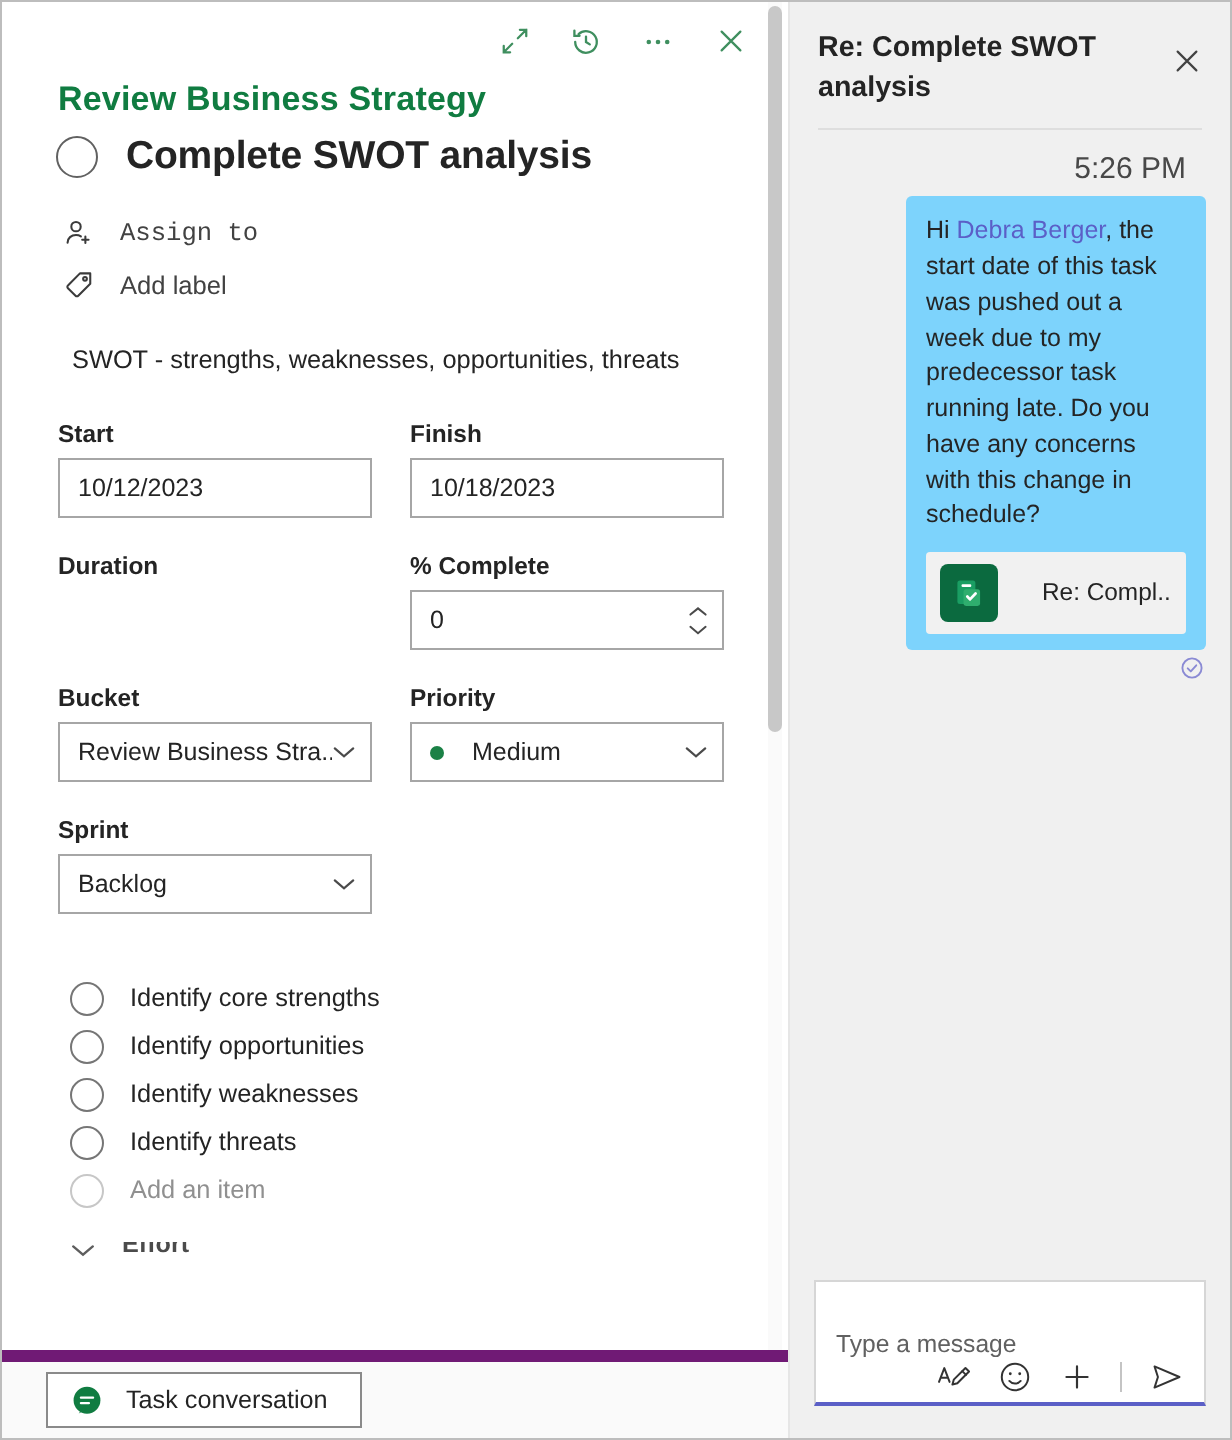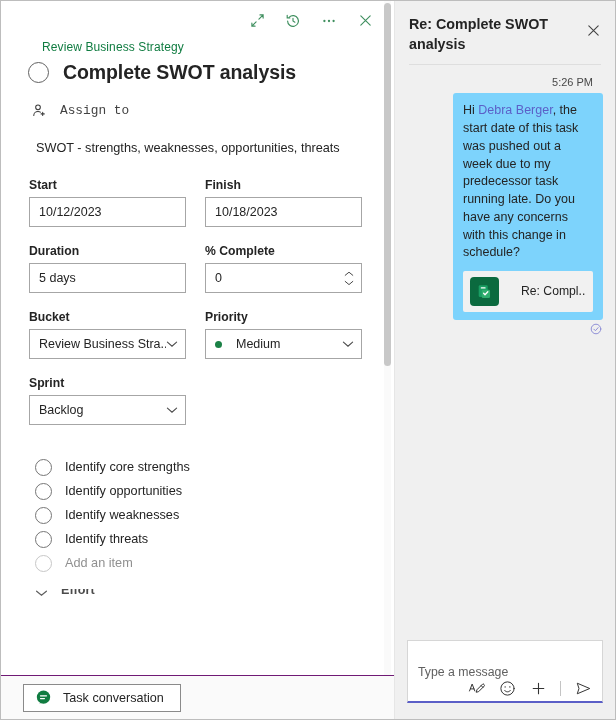--- a/index.html
+++ b/index.html
@@ -55,24 +55,24 @@
   }
   .hicon{
     width:22px;height:22px;
     display:flex;align-items:center;justify-content:center;
     color:#3f8f5f;
     cursor:pointer;
   }
   .hicon svg{display:block;}
 
   .breadcrumb{
-    margin:9px 0 0 41px;
-    font-size:12px;
+    margin:9px 0 0 28px;
+    font-size:17px;
     color:#107c41;
-    font-weight:400;
+    font-weight:700;
     letter-spacing:.1px;
   }
   .title-row{
     display:flex;align-items:center;
     margin:7px 0 0 27px;
     gap:14px;
   }
   .title-circle{
     width:19px;height:19px;border-radius:50%;
     border:1.4px solid #616161;
@@ -165,21 +165,21 @@
     font-size:12.6px;font-weight:700;color:#242424;
     height:8px;overflow:hidden;
     opacity:.82;
     display:flex;align-items:flex-end;gap:13px;
   }
   .effort-peek .chev{color:#3b3b3b;}
 
   .task-footer{
     flex:0 0 auto;
     height:44px;
-    border-top:1px solid #701a75;
+    border-top:6px solid #701a75;
     background:#fafafa;
     display:flex;align-items:center;
     padding-left:22px;
     box-sizing:border-box;
   }
   .conv-btn{
     display:flex;align-items:center;gap:11px;
     height:28px;
     box-sizing:border-box;
     padding:0 16px 0 11px;
@@ -219,21 +219,21 @@
     margin:10px 14px 0 14px;
   }
   .chat-body{
     flex:1 1 auto;
     padding:10px 12px 0 12px;
     box-sizing:border-box;
     overflow:hidden;
   }
   .msg-time{
     text-align:right;
-    font-size:11px;color:#484848;
+    font-size:15px;color:#484848;
     margin:1px 10px 5px 0;
   }
   .msg-wrap{display:flex;justify-content:flex-end;}
   .bubble{
     background:#7dd3fc;
     border-radius:3px;
     padding:9px 10px 8px 10px;
     width:150px;box-sizing:border-box;
     font-size:12.5px;line-height:1.42;color:#242424;
   }
@@ -342,20 +342,29 @@
         <span class="mico">
           <svg width="15" height="15" viewBox="0 0 16 16" fill="none" stroke="currentColor" stroke-width="1.1" stroke-linecap="round">
             <circle cx="6.4" cy="4.6" r="2.5"></circle>
               <path d="M1.9 13.2c0-2.5 2-4.1 4.5-4.1 1 0 1.9.25 2.6.68"></path>
             <path d="M11.4 9.9v3.4M9.7 11.6h3.4"></path>
           </svg>
         </span>
         <span>Assign to</span>
       </div>
 
+      <div class="meta-row">
+        <span class="mico">
+          <svg width="15" height="15" viewBox="0 0 16 16" fill="none" stroke="currentColor" stroke-width="1.1" stroke-linejoin="round">
+            <path d="M8.5 1.8H14v5.5l-6.4 6.4a1 1 0 0 1-1.45 0L2.1 9.7a1 1 0 0 1 0-1.45z"></path>
+            <circle cx="11.2" cy="4.7" r="1"></circle>
+          </svg>
+        </span>
+        <span>Add label</span>
+      </div>
 
       <div class="notes">SWOT - strengths, weaknesses, opportunities, threats</div>
 
       <div class="fields">
 
         <div class="fld">
           <div class="fld-label">Start</div>
           <div class="inp">
             <span class="val">10/12/2023</span>
           </div>
@@ -363,23 +372,20 @@
 
         <div class="fld">
           <div class="fld-label">Finish</div>
           <div class="inp">
             <span class="val">10/18/2023</span>
           </div>
         </div>
 
         <div class="fld">
           <div class="fld-label">Duration</div>
-          <div class="inp">
-            <span class="val">5 days</span>
-          </div>
         </div>
 
         <div class="fld">
           <div class="fld-label">% Complete</div>
           <div class="inp sel">
             <span class="val">0</span>
             <span class="spin">
               <svg width="10" height="6" viewBox="0 0 10 6" fill="none" stroke="currentColor" stroke-width="1" stroke-linecap="round">
                   <path d="M1.2 4.3 5 1.2l3.8 3.1"></path>
                 </svg>

